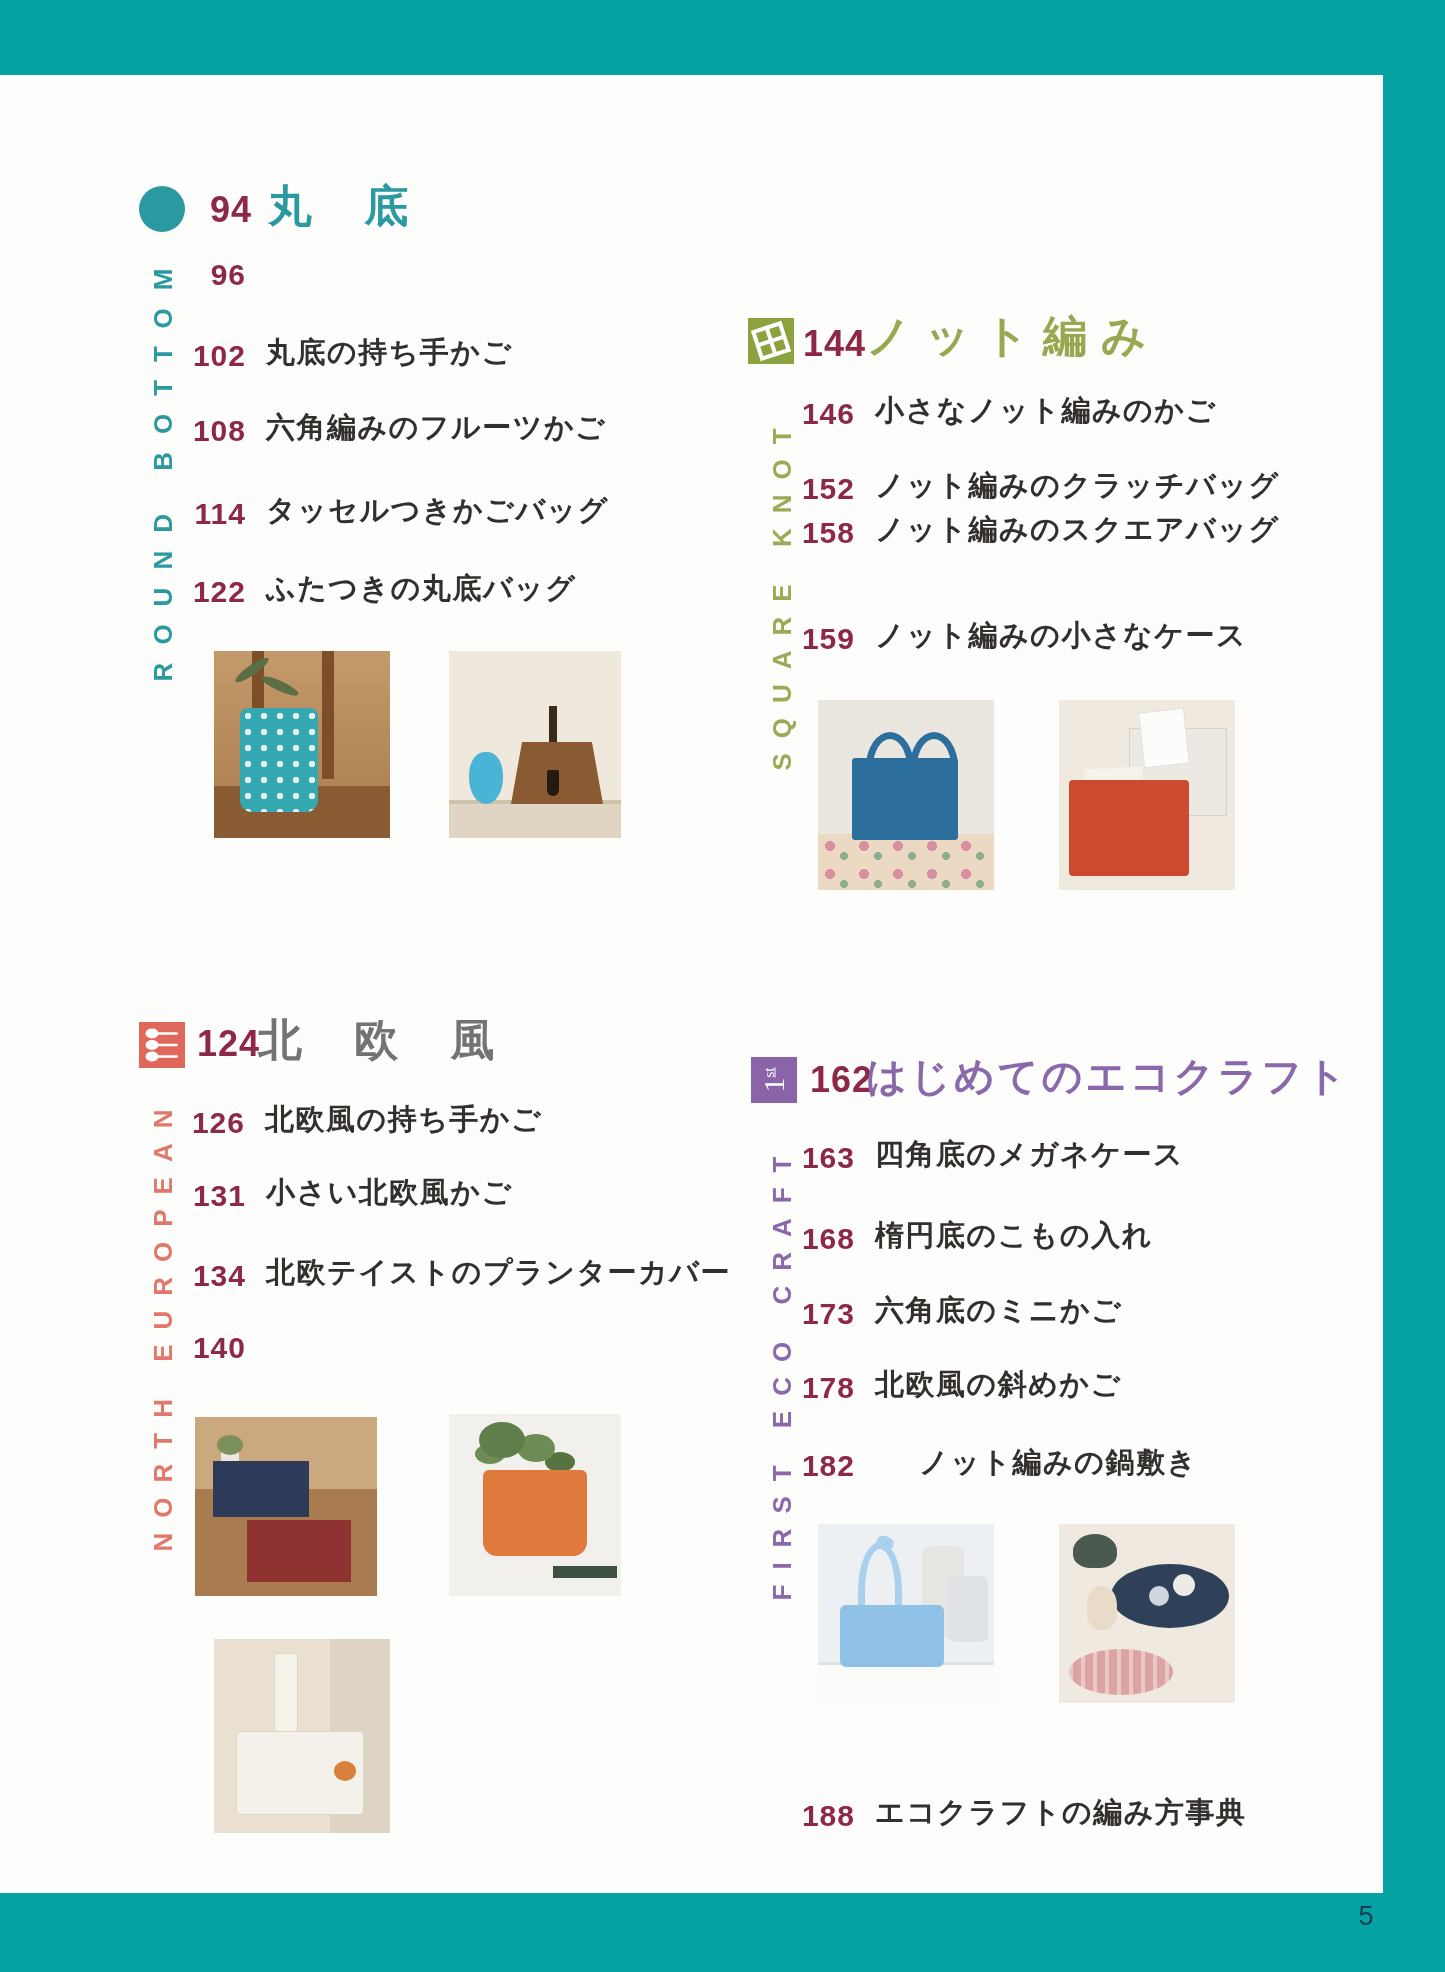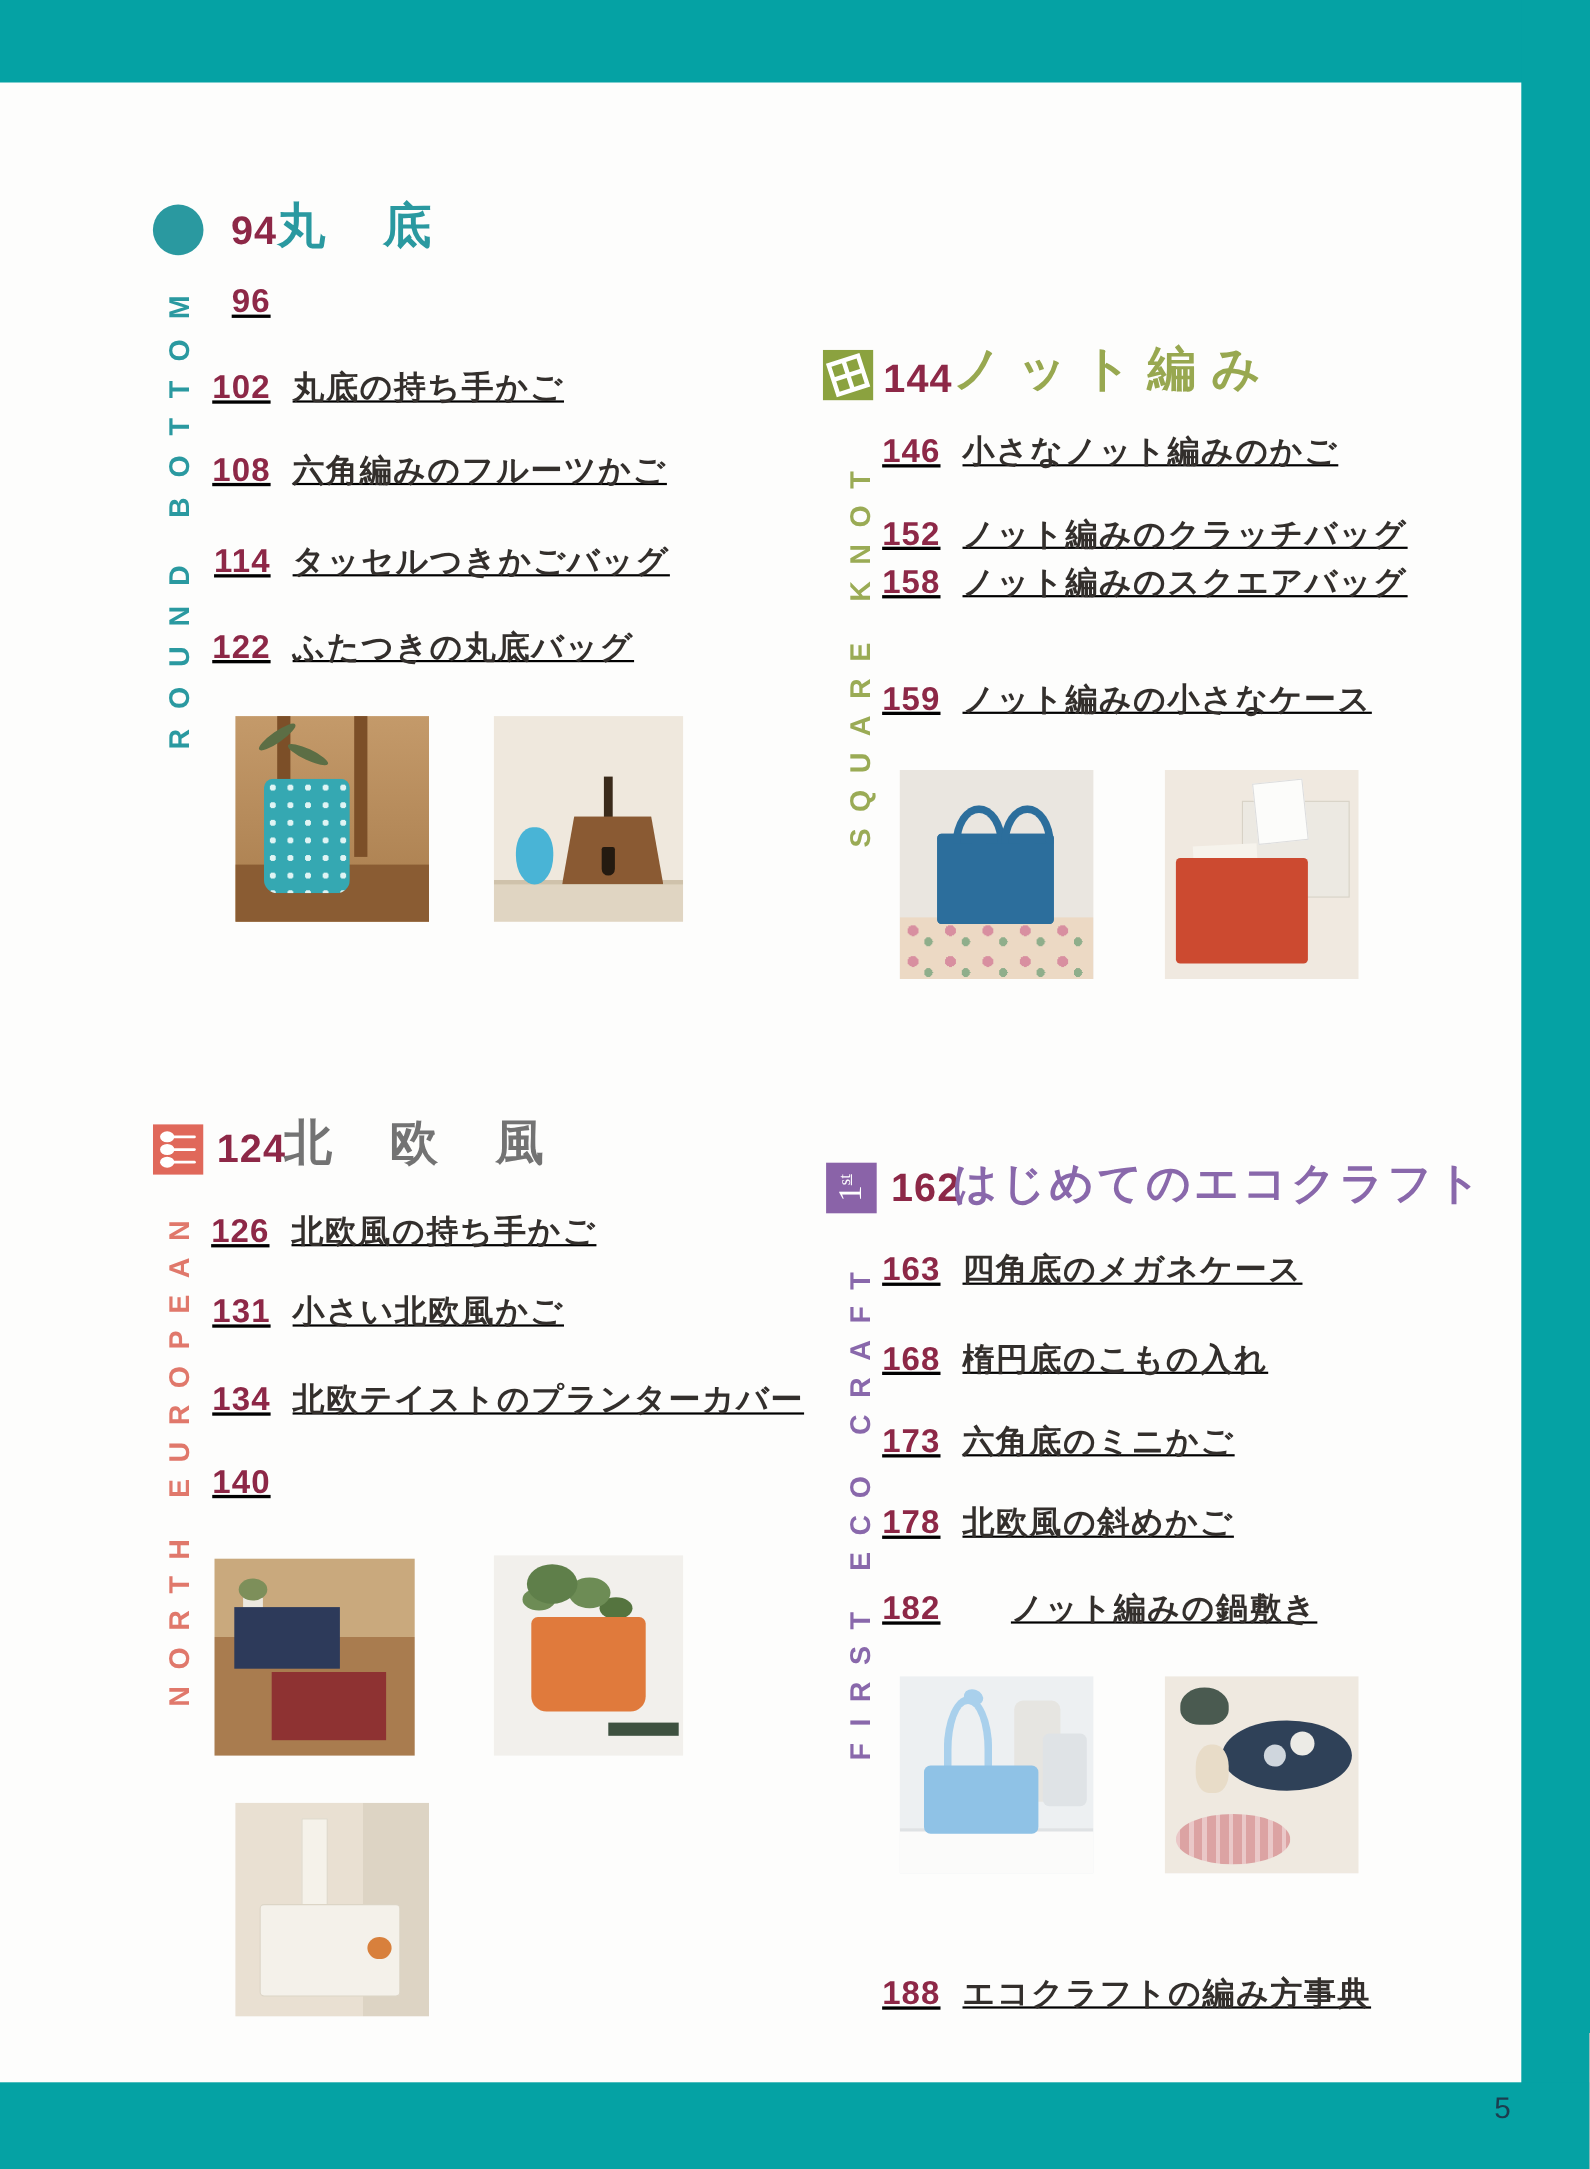--- a/index.html
+++ b/index.html
@@ -23,21 +23,21 @@
   
   .vlabel{position:absolute;transform:rotate(-90deg);transform-origin:0 0;
           display:flex;align-items:center;justify-content:center;
           font-weight:700;font-size:26px;letter-spacing:15px;white-space:nowrap;}
   .v-teal{color:#2a99a0;letter-spacing:18px;}
   .v-green{color:#9aab55;}
   .v-salmon{color:#e0786b;}
   .v-purple{color:#8968ab;}
 
   
-  .entry{position:absolute;display:flex;align-items:center;text-decoration:underline;}
+  .entry{position:absolute;display:flex;align-items:flex-end;}
   .entry .num{display:inline-block;width:64px;text-align:right;
               font-weight:700;font-size:30px;color:#8d2847;letter-spacing:1px;}
   .entry .ttl{margin-left:20px;font-weight:700;font-size:29px;color:#332f2c;
               letter-spacing:1.5px;white-space:nowrap;}
 
   
   .icon-circle{position:absolute;width:46px;height:46px;border-radius:50%;background:#2a99a0;}
   .icon-box{position:absolute;width:46px;height:46px;}
   .icon-1st{position:absolute;width:46px;height:46px;background:#8a63a8;
             display:flex;align-items:center;justify-content:center;}
@@ -133,21 +133,21 @@
 
 <div class="page">
 
   <div class="band band-top"></div>
   <div class="band band-right"></div>
   <div class="band band-bottom"></div>
   <div class="page-num">5</div>
 
   <div class="icon-circle" style="left:139px;top:186px;"></div>
   <div class="head-num" style="left:210px;top:189px;">94</div>
-  <div class="head-title t-teal" style="left:252px;top:182px;text-align:center;">丸 底</div>
+  <div class="head-title t-teal" style="left:268px;top:182px;text-align:center;">丸 底</div>
   <div class="vlabel v-teal" style="left:144px;top:692px;width:452px;height:38px;">
     <span>ROUND BOTTOM</span>
   </div>
 
   <div class="entry" style="left:182px;top:258px;">
     <span class="num">96</span>
   </div>
   <div class="entry" style="left:182px;top:333px;">
     <span class="num">102</span>
     <span class="ttl">丸底の持ち手かご</span>

